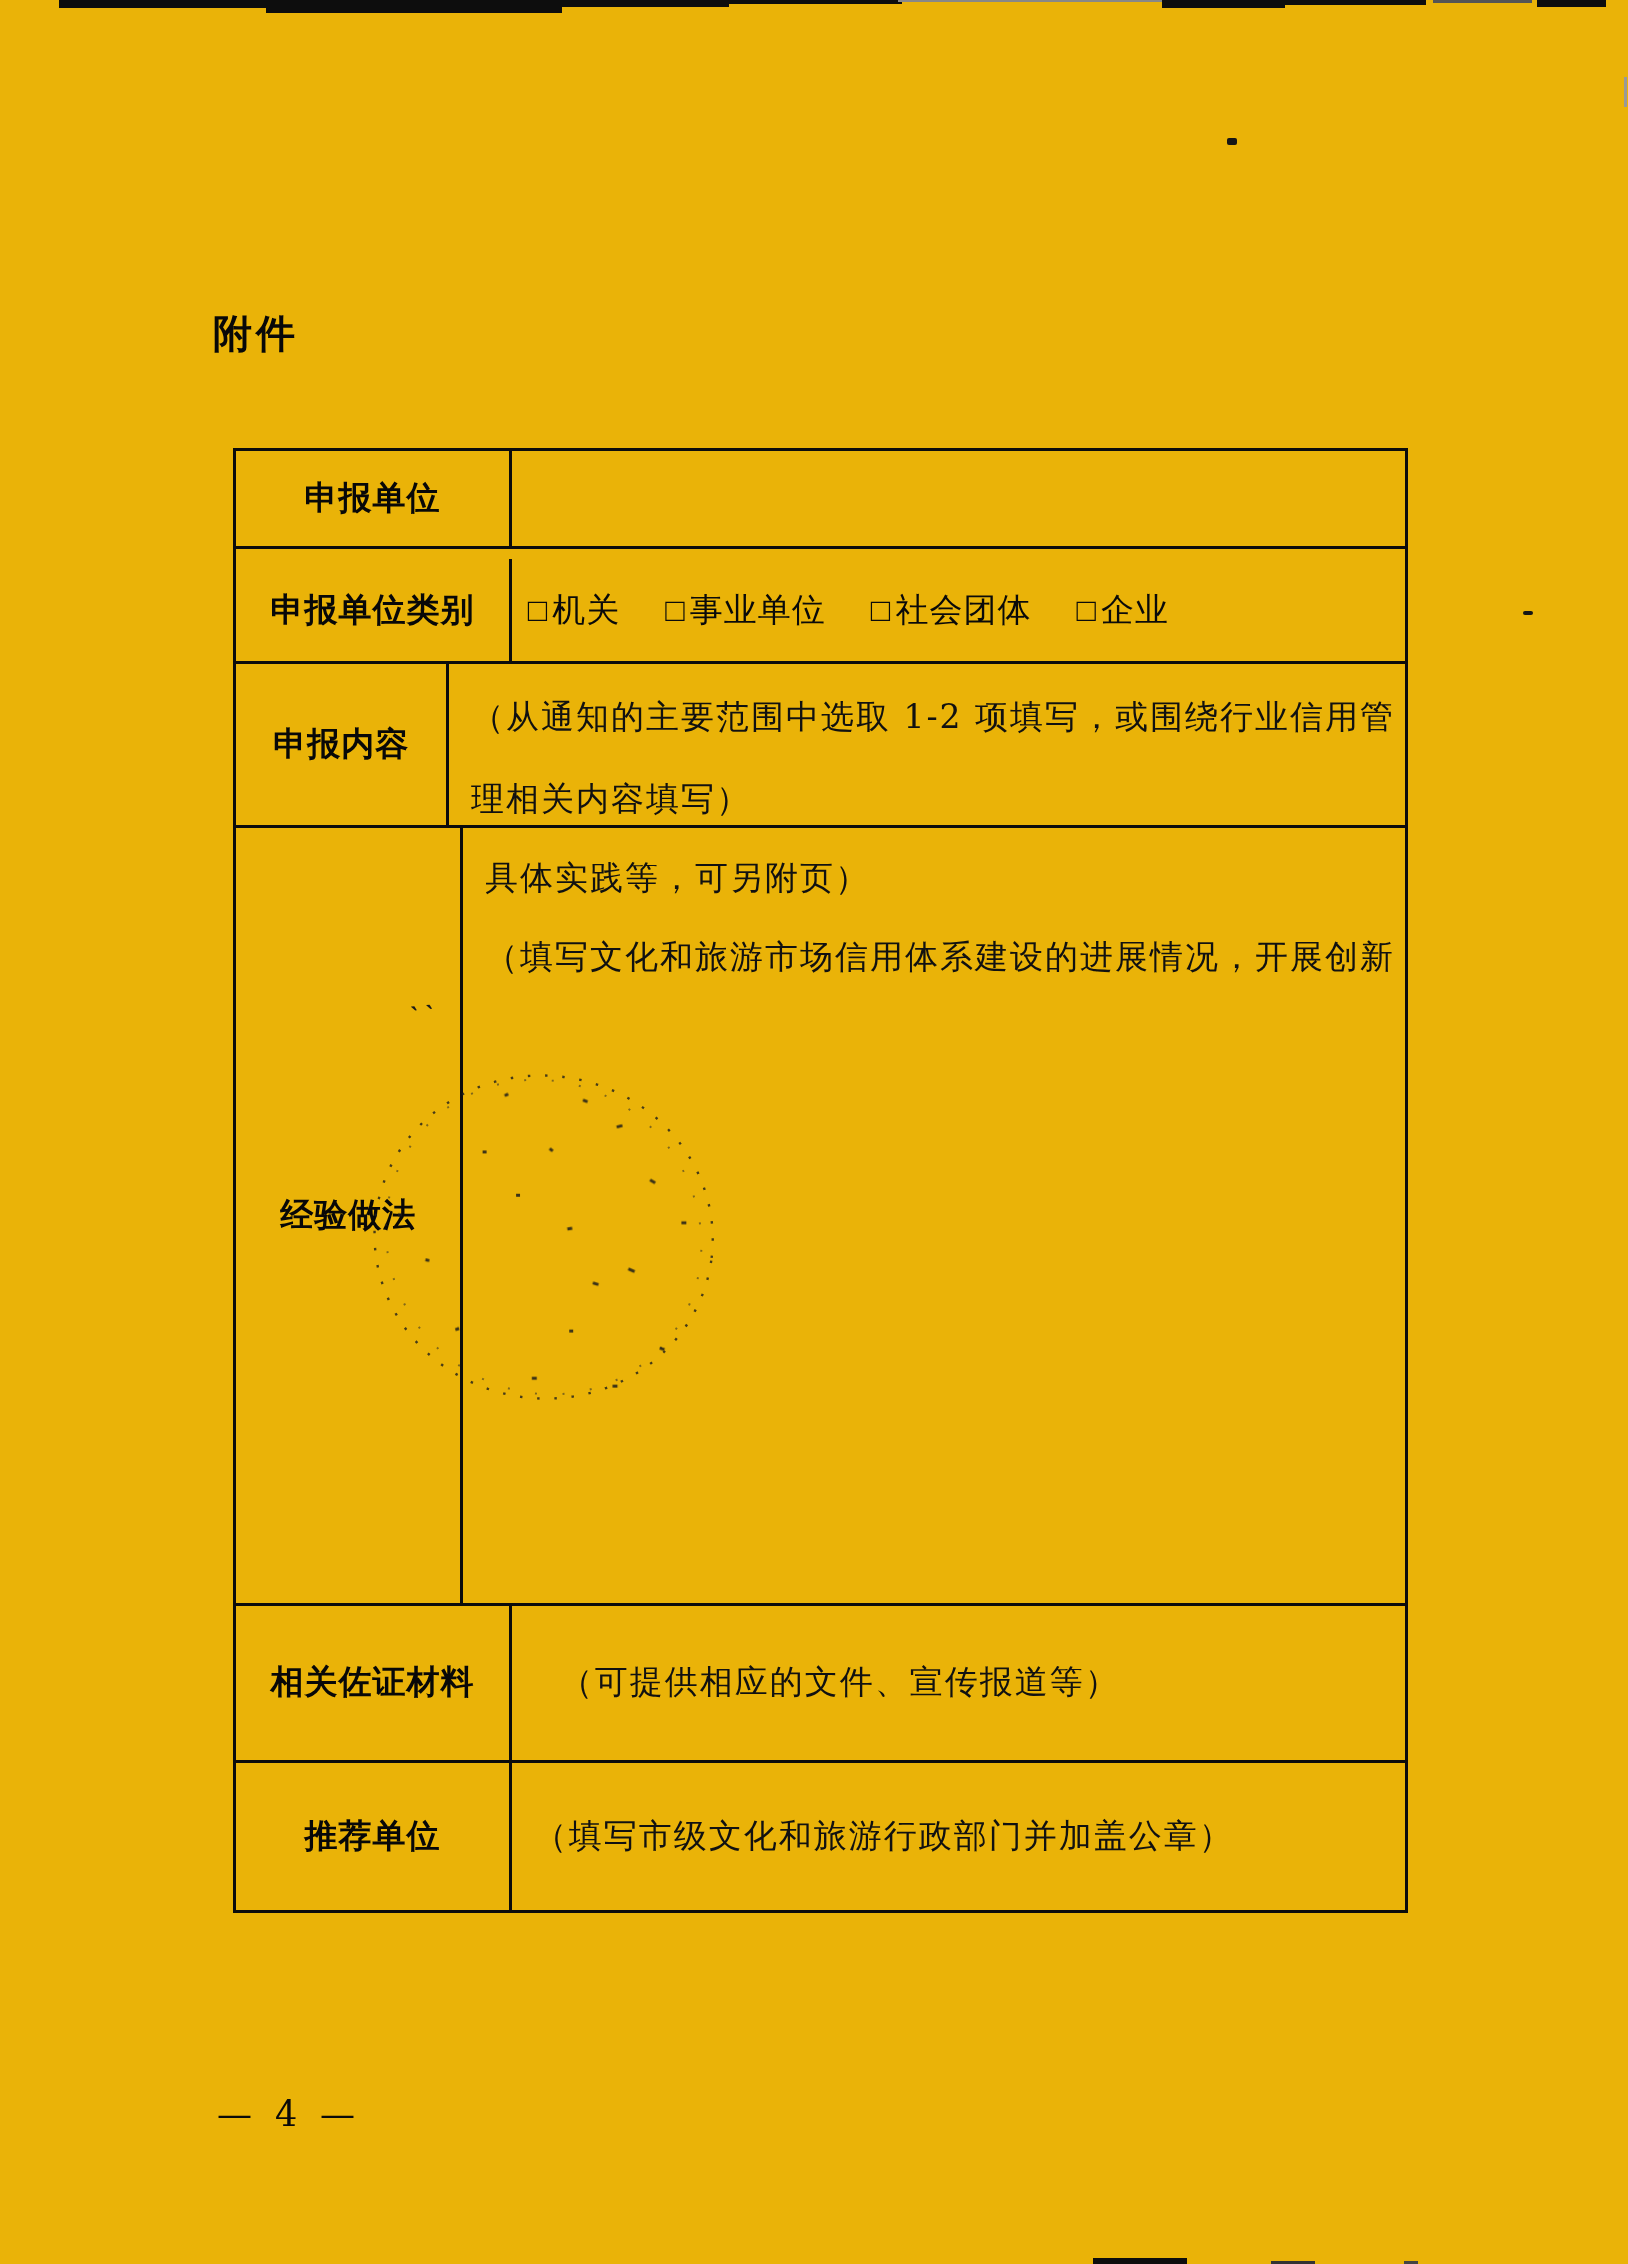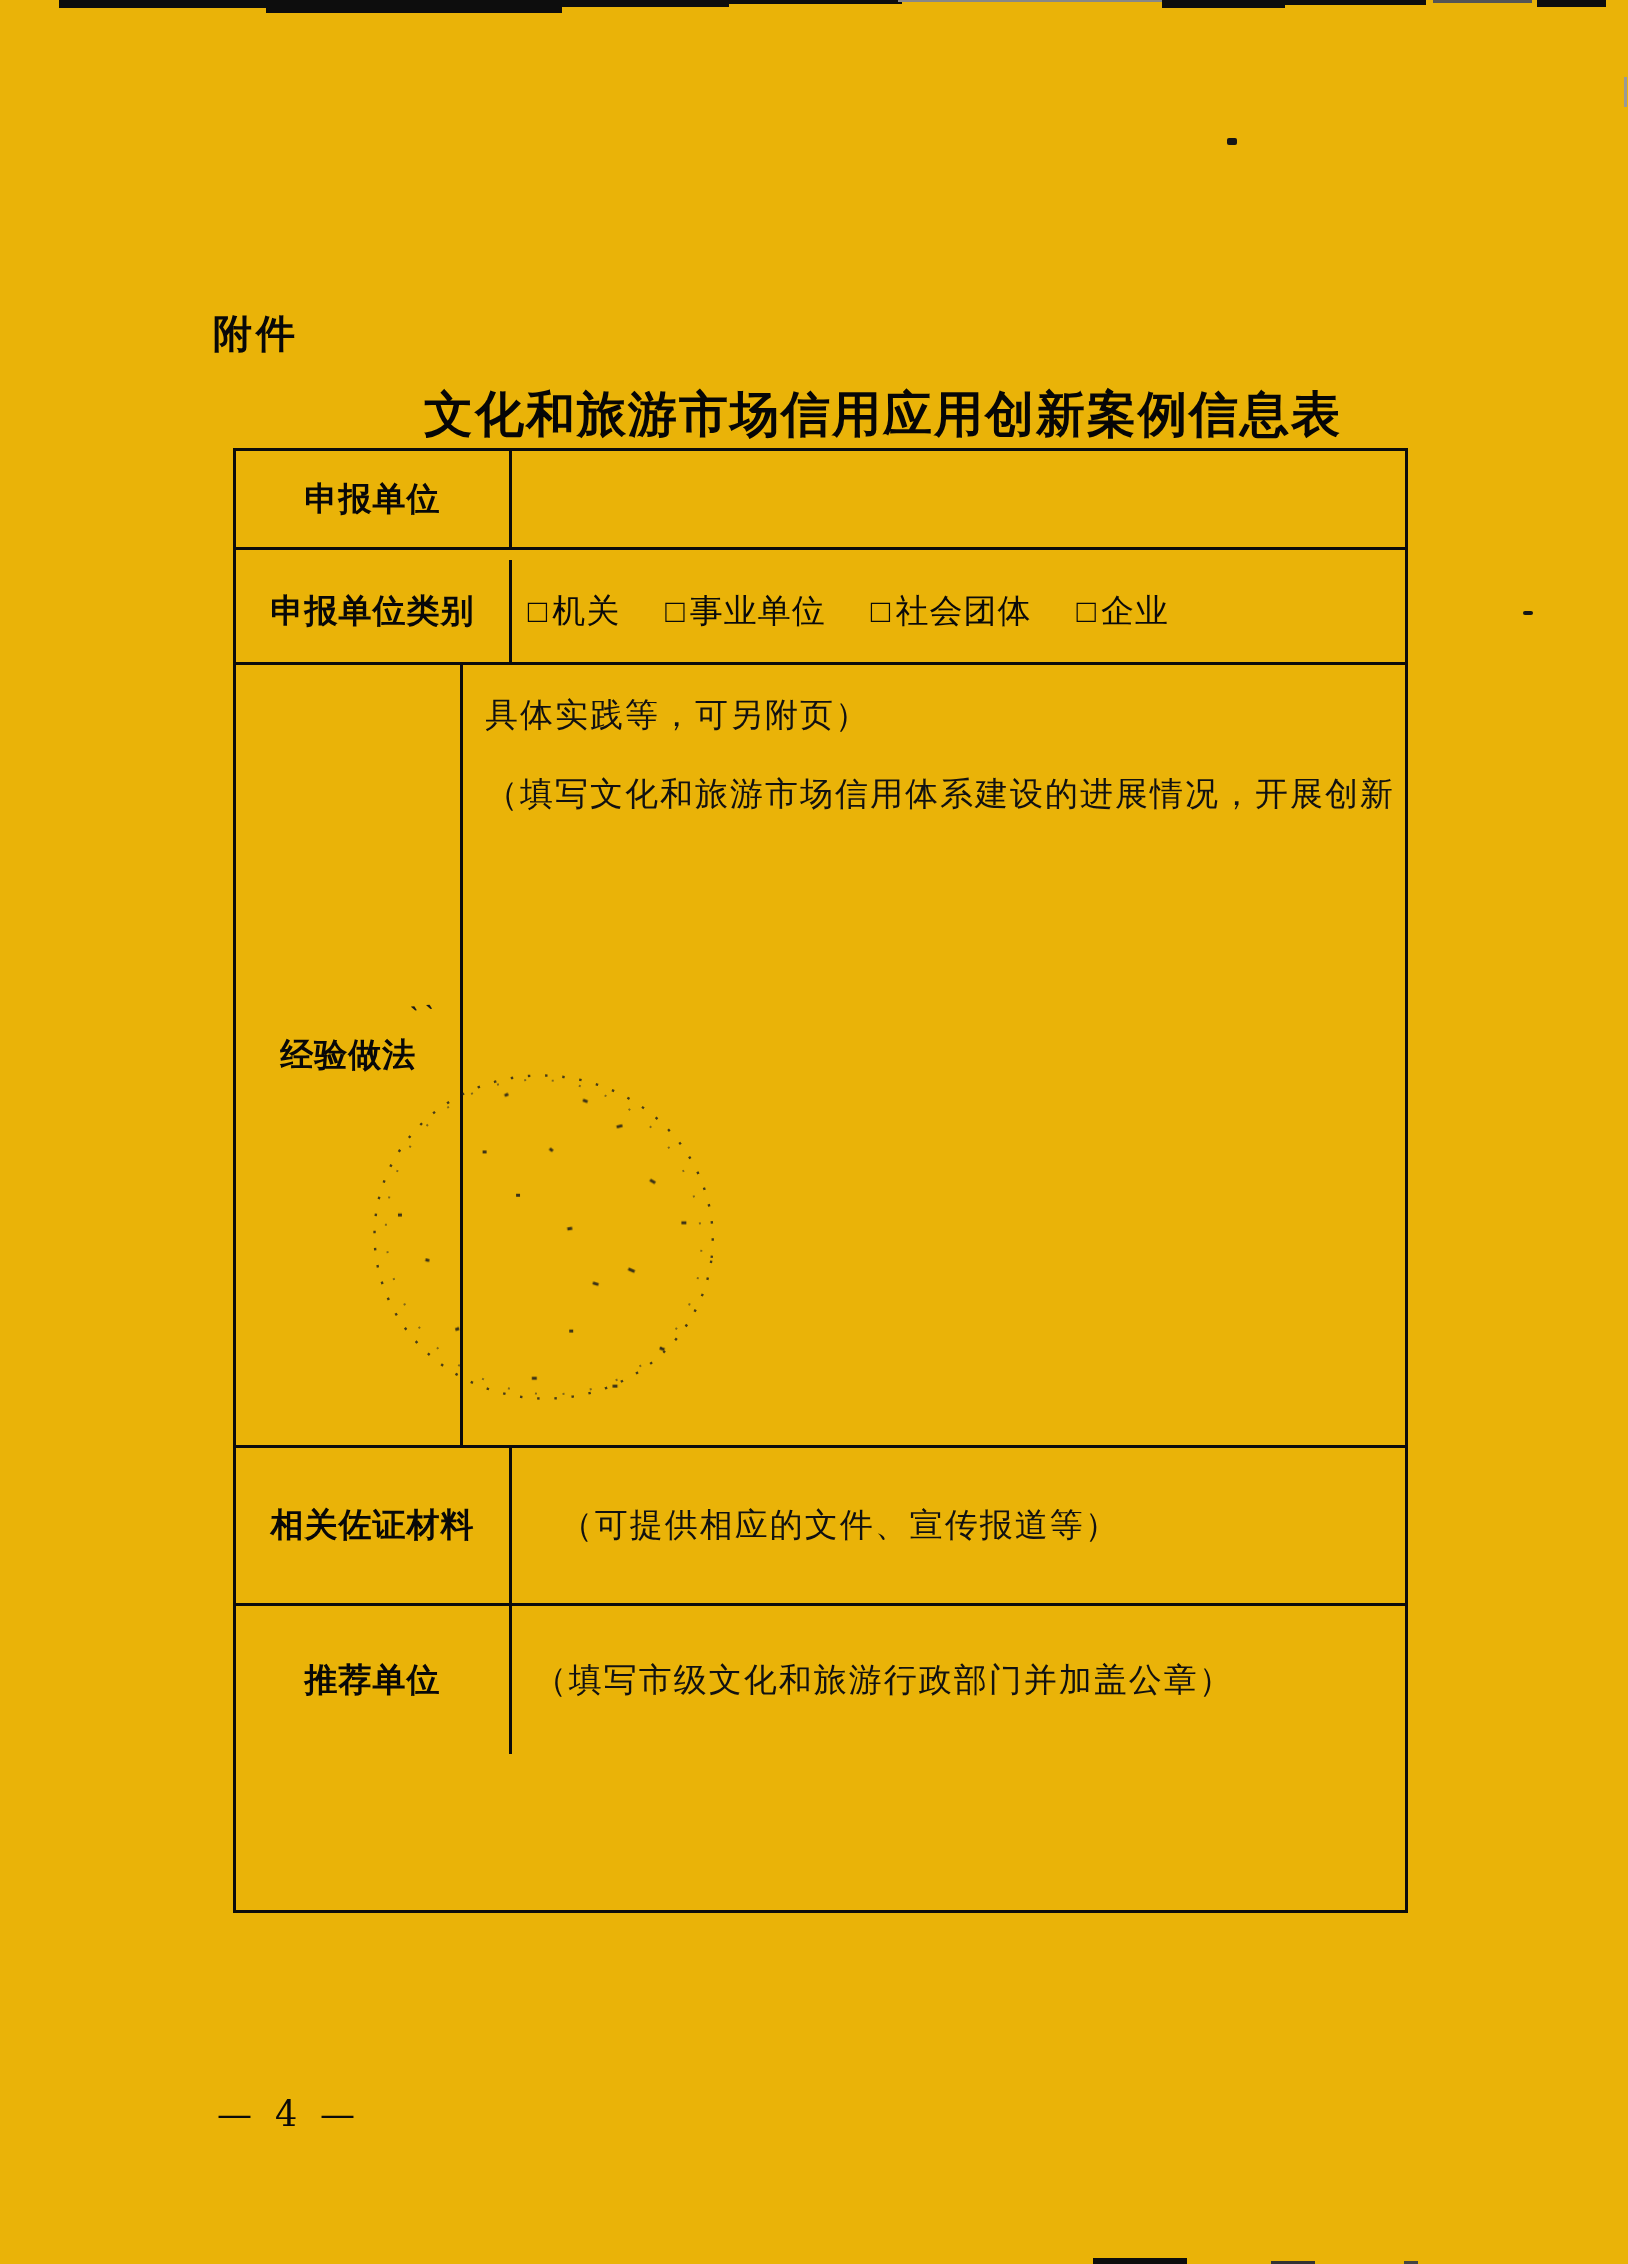--- a/index.html
+++ b/index.html
@@ -138,21 +138,20 @@
   <div class="artifact" style="left:1283px; top:0; width:143px; height:4.9px;"></div>
   <div class="artifact" style="left:1433px; top:0; width:99px; height:3px; background:#555;"></div>
   <div class="artifact" style="left:1537px; top:0; width:69px; height:6.9px;"></div>
   <div class="artifact" style="left:1624px; top:77px; width:3px; height:29.6px; background:#999;"></div>
 
   <div class="speck" style="left:1227px; top:138px; width:9.9px; height:6.9px;"></div>
   <div class="speck" style="left:1523px; top:611px; width:9.9px; height:3.9px;"></div>
 
   <div class="attachment">附件</div>
 
-  <div class="doc-title">文化和旅游市场信用应用创新案例信息表</div>
 
   <div class="form-table">
 
     <div class="t-row" style="height:99px;">
       <div class="label-cell">
         <span class="label-text">申报单位</span>
       </div>
       <div class="content-cell"></div>
     </div>
 
@@ -163,20 +162,31 @@
       <div class="content-cell">
         <div class="cb-row">
           <span class="cb-item"><span class="cb-box">□</span><span>机关</span></span>
           <span class="cb-item"><span class="cb-box">□</span><span>事业单位</span></span>
           <span class="cb-item"><span class="cb-box">□</span><span>社会团体</span></span>
           <span class="cb-item"><span class="cb-box">□</span><span>企业</span></span>
         </div>
       </div>
     </div>
 
+    <div class="t-row" style="height:164px;">
+      <div class="label-cell">
+        <span class="label-text">申报内容</span>
+      </div>
+      <div class="content-cell">
+        <div class="lines-top">
+          <div class="hint line">（从通知的主要范围中选取 1-2 项填写，或围绕行业信用管</div>
+          <div class="hint line">理相关内容填写）</div>
+        </div>
+      </div>
+    </div>
 
     <div class="t-row" style="height:783px;">
       <div class="label-cell">
         <span class="label-text">经验做法</span>
       </div>
       <div class="content-cell">
         <div class="r4-lines">
           <div class="hint line">具体实践等，可另附页）</div>
           <div class="hint line">（填写文化和旅游市场信用体系建设的进展情况，开展创新</div>
         </div>

